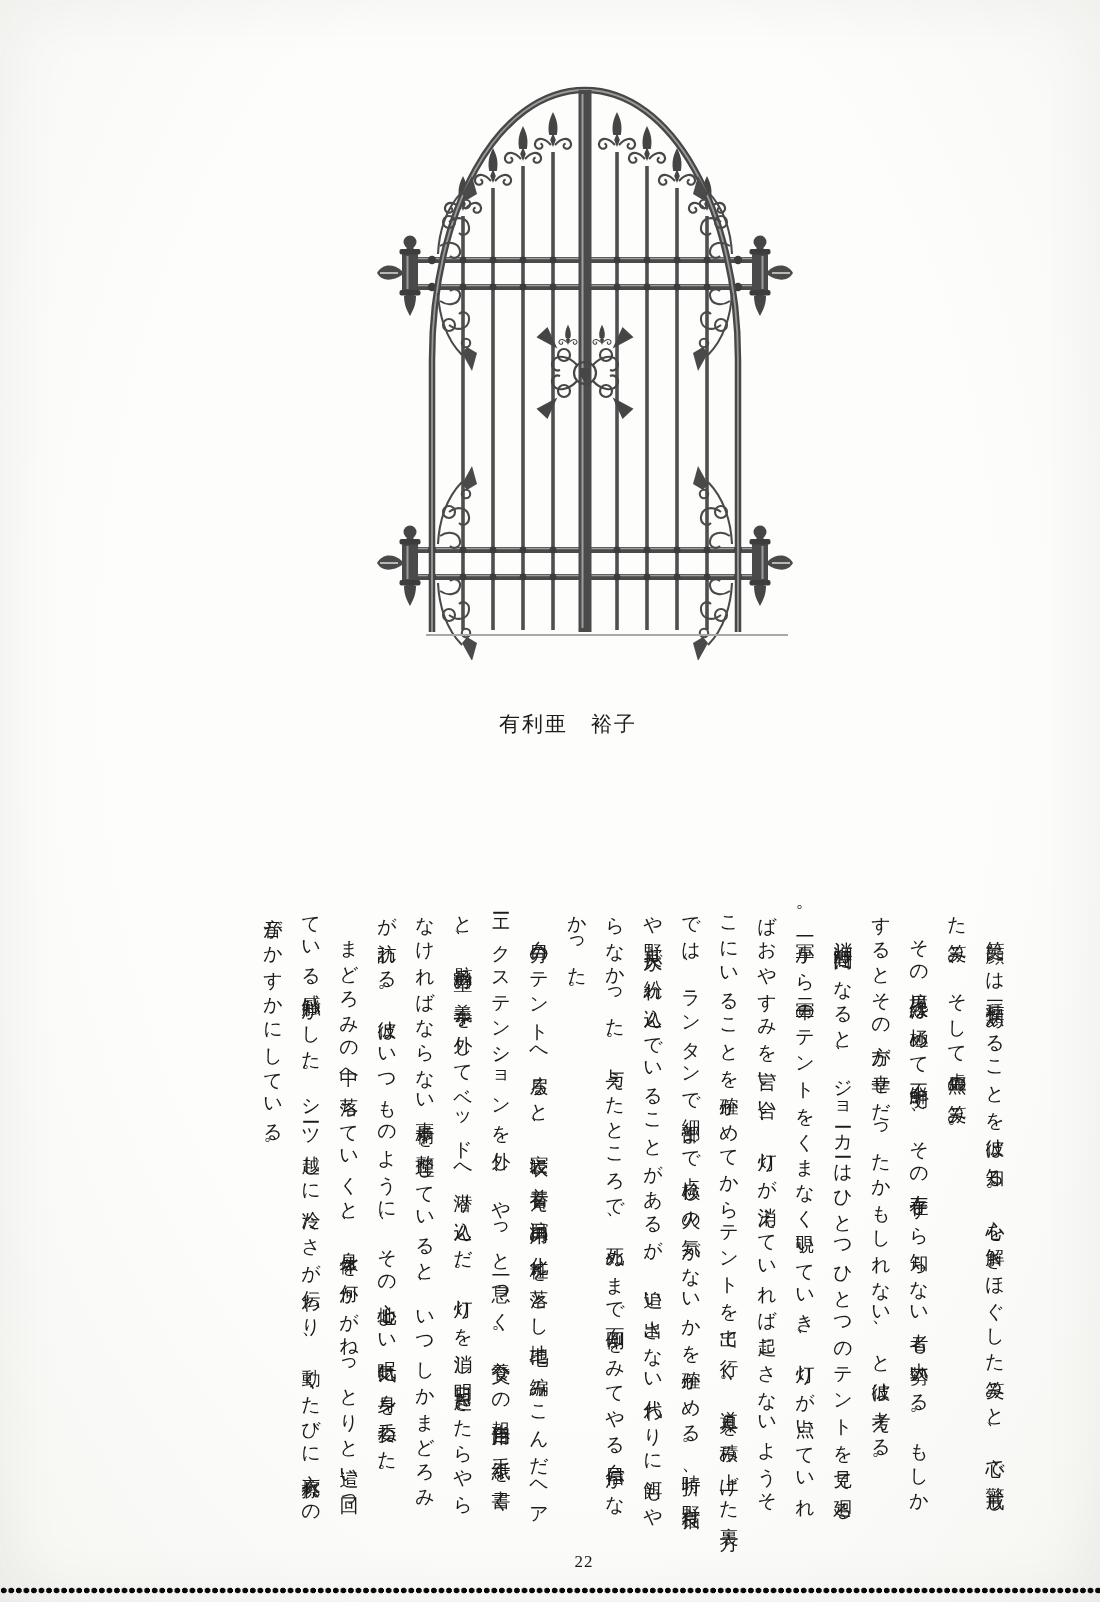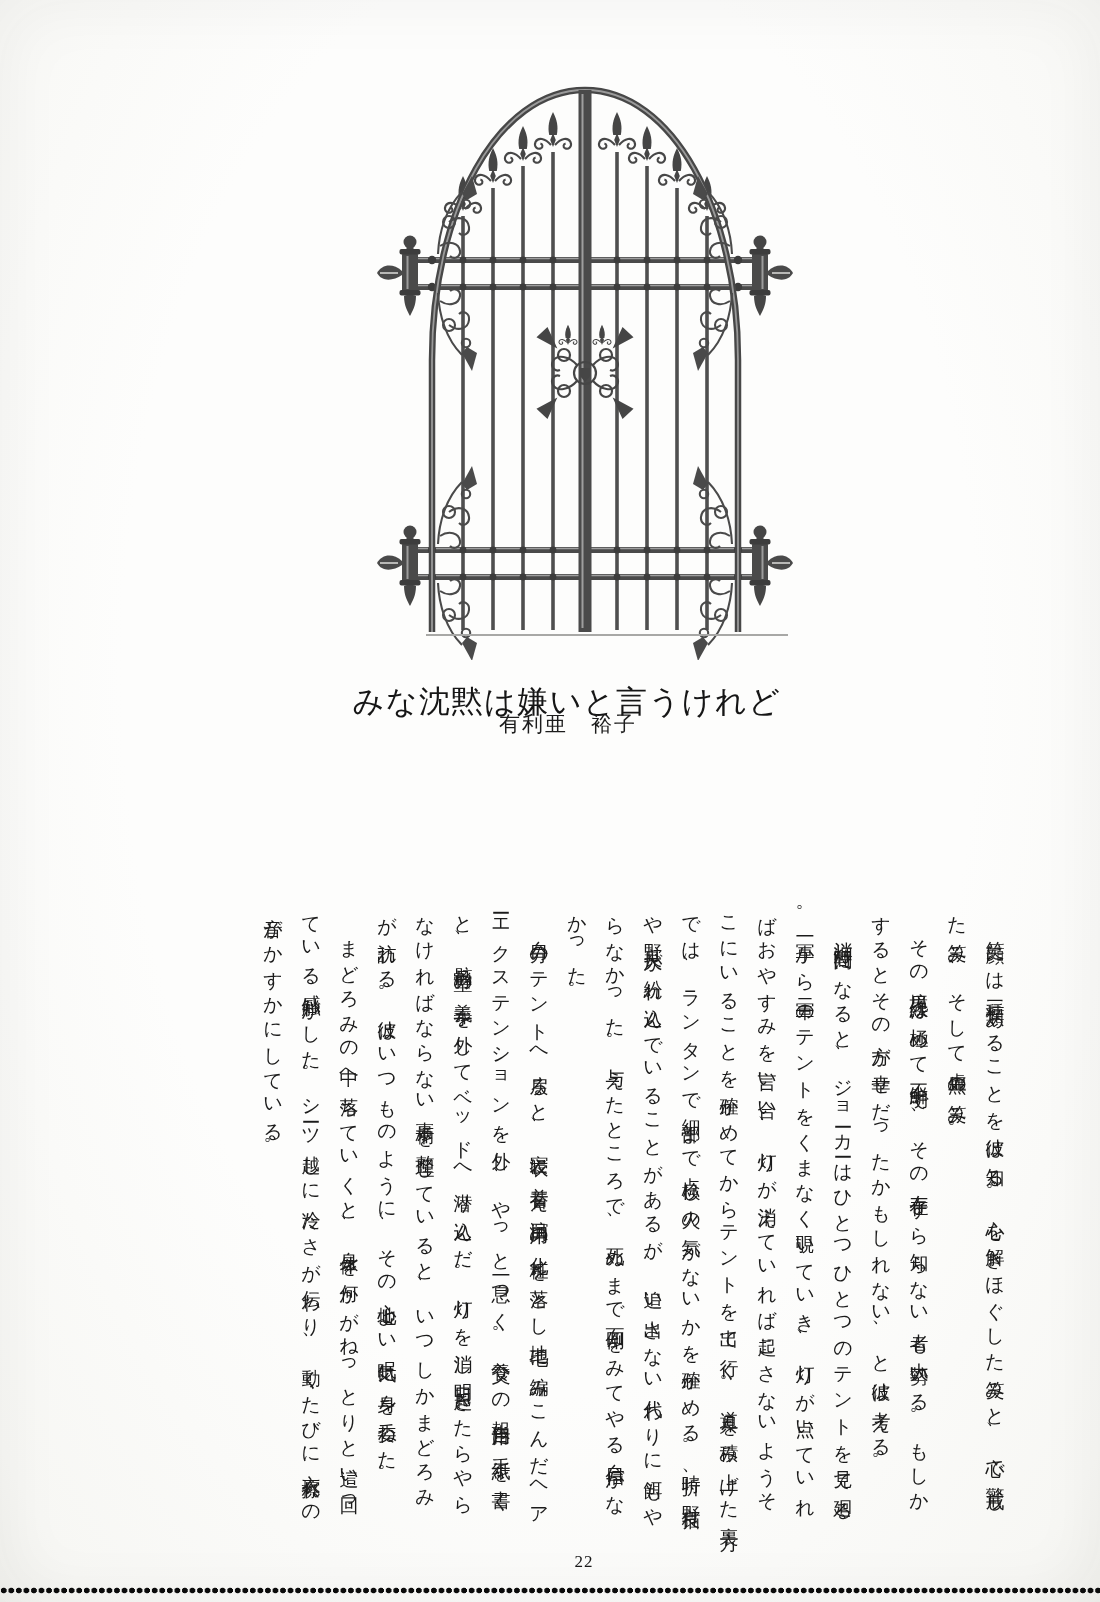--- a/index.html
+++ b/index.html
@@ -201,21 +201,20 @@
       <use href="#dagger" transform="translate(275,286) rotate(-137)"></use>
       <use href="#dagger" transform="translate(215,340) rotate(43)"></use>
       <use href="#dagger" transform="translate(275,340) rotate(-43)"></use>
       <use href="#finial" transform="translate(228,266) scale(0.5)"></use>
       <use href="#finial" transform="translate(262,266) scale(0.5)"></use>
     </g>
 
     <line x1="86" y1="575" x2="448" y2="575" stroke="#a8a8a6" stroke-width="2"></line>
   </svg>
 
-  <h1 class="title">みな沈黙は嫌いと言うけれど</h1>
   <div class="author">有利亜　裕子</div>
 
   <section class="story">
     <p>笑顔には三種類あることを彼は知る。心を解きほぐした笑みと、心で警戒した笑み、そして虚無の笑み。</p>
     <p>その境界線は極めて不鮮明で、その存在すら知らない者も大勢いる。もしかするとその方が幸せだったかもしれない、と彼は考える。</p>
     <p>消灯時間になると、ジョーカーはひとつひとつのテントを見て廻る。一軍から二軍のテントをくまなく覗いていき、灯りが点いていればおやすみを言い合い、灯りが消えていれば起こさないようそこにいることを確かめてからテントを出て行く。道具を積み上げた裏方では、ランタンで細部まで点検し火の気がないかを確かめる。時折、野良猫や野良犬が紛れ込んでいることがあるが、追い出さない代わりに餌もやらなかった。与えたところで、死ぬまで面倒をみてやる自信がなかった。</p>
     <p>自分のテントへ戻ると、寝衣に着替え演目用の化粧を落とし地毛に編みこんだヘアーエクステンションを外し、やっと一息つく。養父への報告用に手紙を書くと、骸骨型の義手を外してベッドへ潜り込んだ。灯りを消し明日起きたらやらなければならない事柄を整理していると、いつしかまどろみが訪れる。彼はいつものように、その心地よい眠気に身を委ねた。</p>
     <p>まどろみの中へ落ちていくと、身体を何かがねっとりと這い回っている感触がした。シーツ越しに冷たさが伝わり、動くたびに衣擦れの音がかすかにしている。</p>
   </section>
 

